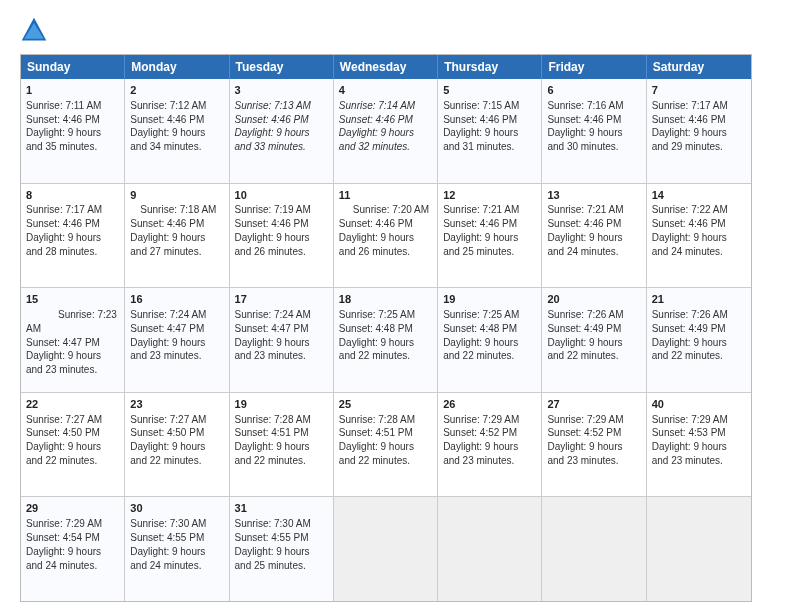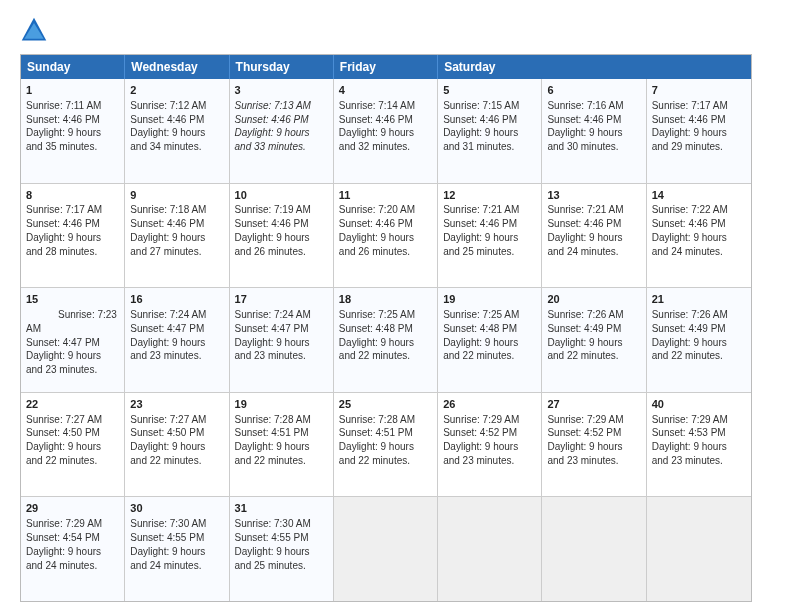--- a/index.html
+++ b/index.html
@@ -130,60 +130,62 @@
     </div>
     <div class="title-block">
       <div class="main-title"></div>
       <div class="subtitle"></div>
     </div>
   </div>
 
   <div class="calendar">
     <div class="calendar-header-row">
     <div class="calendar-header-cell">Sunday</div>
+        <div class="calendar-header-cell">Monday</div>
+        <div class="calendar-header-cell">Tuesday</div>
         <div class="calendar-header-cell">Wednesday</div>
         <div class="calendar-header-cell">Thursday</div>
         <div class="calendar-header-cell">Friday</div>
         <div class="calendar-header-cell">Saturday</div>
       </div>
     <div class="calendar-body">
     <div class="calendar-row">
           <div class="calendar-cell"><span class="day-num">1</span><span class="cell-text" style="white-space: pre-line;">Sunrise: 7:11 AM
 Sunset: 4:46 PM
 Daylight: 9 hours and 35 minutes.</span></div>
           <div class="calendar-cell"><span class="day-num">2</span><span class="cell-text" style="white-space: pre-line;">Sunrise: 7:12 AM
 Sunset: 4:46 PM
 Daylight: 9 hours and 34 minutes.</span></div>
           <div class="calendar-cell"><span class="day-num">3</span><span class="cell-text" style="white-space: pre-line; font-style: italic;">Sunrise: 7:13 AM
 Sunset: 4:46 PM
 Daylight: 9 hours and 33 minutes.</span></div>
-          <div class="calendar-cell"><span class="day-num">4</span><span class="cell-text" style="white-space: pre-line;">Sunrise: 7:14 AM
+          <div class="calendar-cell"><span class="day-num">4</span><span class="cell-text" style="white-space: pre-line; font-style: italic;">Sunrise: 7:14 AM
 Sunset: 4:46 PM
 Daylight: 9 hours and 32 minutes.</span></div>
           <div class="calendar-cell"><span class="day-num">5</span><span class="cell-text" style="white-space: pre-line;">Sunrise: 7:15 AM
 Sunset: 4:46 PM
 Daylight: 9 hours and 31 minutes.</span></div>
           <div class="calendar-cell"><span class="day-num">6</span><span class="cell-text" style="white-space: pre-line;">Sunrise: 7:16 AM
 Sunset: 4:46 PM
 Daylight: 9 hours and 30 minutes.</span></div>
           <div class="calendar-cell"><span class="day-num">7</span><span class="cell-text" style="white-space: pre-line;">Sunrise: 7:17 AM
 Sunset: 4:46 PM
 Daylight: 9 hours and 29 minutes.</span></div>
         </div>
         <div class="calendar-row">
           <div class="calendar-cell"><span class="day-num">8</span><span class="cell-text" style="white-space: pre-line;">Sunrise: 7:17 AM
 Sunset: 4:46 PM
 Daylight: 9 hours and 28 minutes.</span></div>
-          <div class="calendar-cell"><span class="day-num">9</span><span class="cell-text" style="white-space: pre-line;">Sunrise: 7:18 AM
+          <div class="calendar-cell"><span class="day-num">9</span><span class="cell-text" style="white-space: pre-line; margin-left: 10px;">Sunrise: 7:18 AM
 Sunset: 4:46 PM
 Daylight: 9 hours and 27 minutes.</span></div>
           <div class="calendar-cell"><span class="day-num">10</span><span class="cell-text" style="white-space: pre-line;">Sunrise: 7:19 AM
 Sunset: 4:46 PM
 Daylight: 9 hours and 26 minutes.</span></div>
-          <div class="calendar-cell"><span class="day-num">11</span><span class="cell-text" style="white-space: pre-line;">Sunrise: 7:20 AM
+          <div class="calendar-cell"><span class="day-num">11</span><span class="cell-text" style="white-space: pre-line; margin-left: 14px;">Sunrise: 7:20 AM
 Sunset: 4:46 PM
 Daylight: 9 hours and 26 minutes.</span></div>
           <div class="calendar-cell"><span class="day-num">12</span><span class="cell-text" style="white-space: pre-line;">Sunrise: 7:21 AM
 Sunset: 4:46 PM
 Daylight: 9 hours and 25 minutes.</span></div>
           <div class="calendar-cell"><span class="day-num">13</span><span class="cell-text" style="white-space: pre-line;">Sunrise: 7:21 AM
 Sunset: 4:46 PM
 Daylight: 9 hours and 24 minutes.</span></div>
           <div class="calendar-cell"><span class="day-num">14</span><span class="cell-text" style="white-space: pre-line; text-align: right;">Sunrise: 7:22 AM
 Sunset: 4:46 PM

